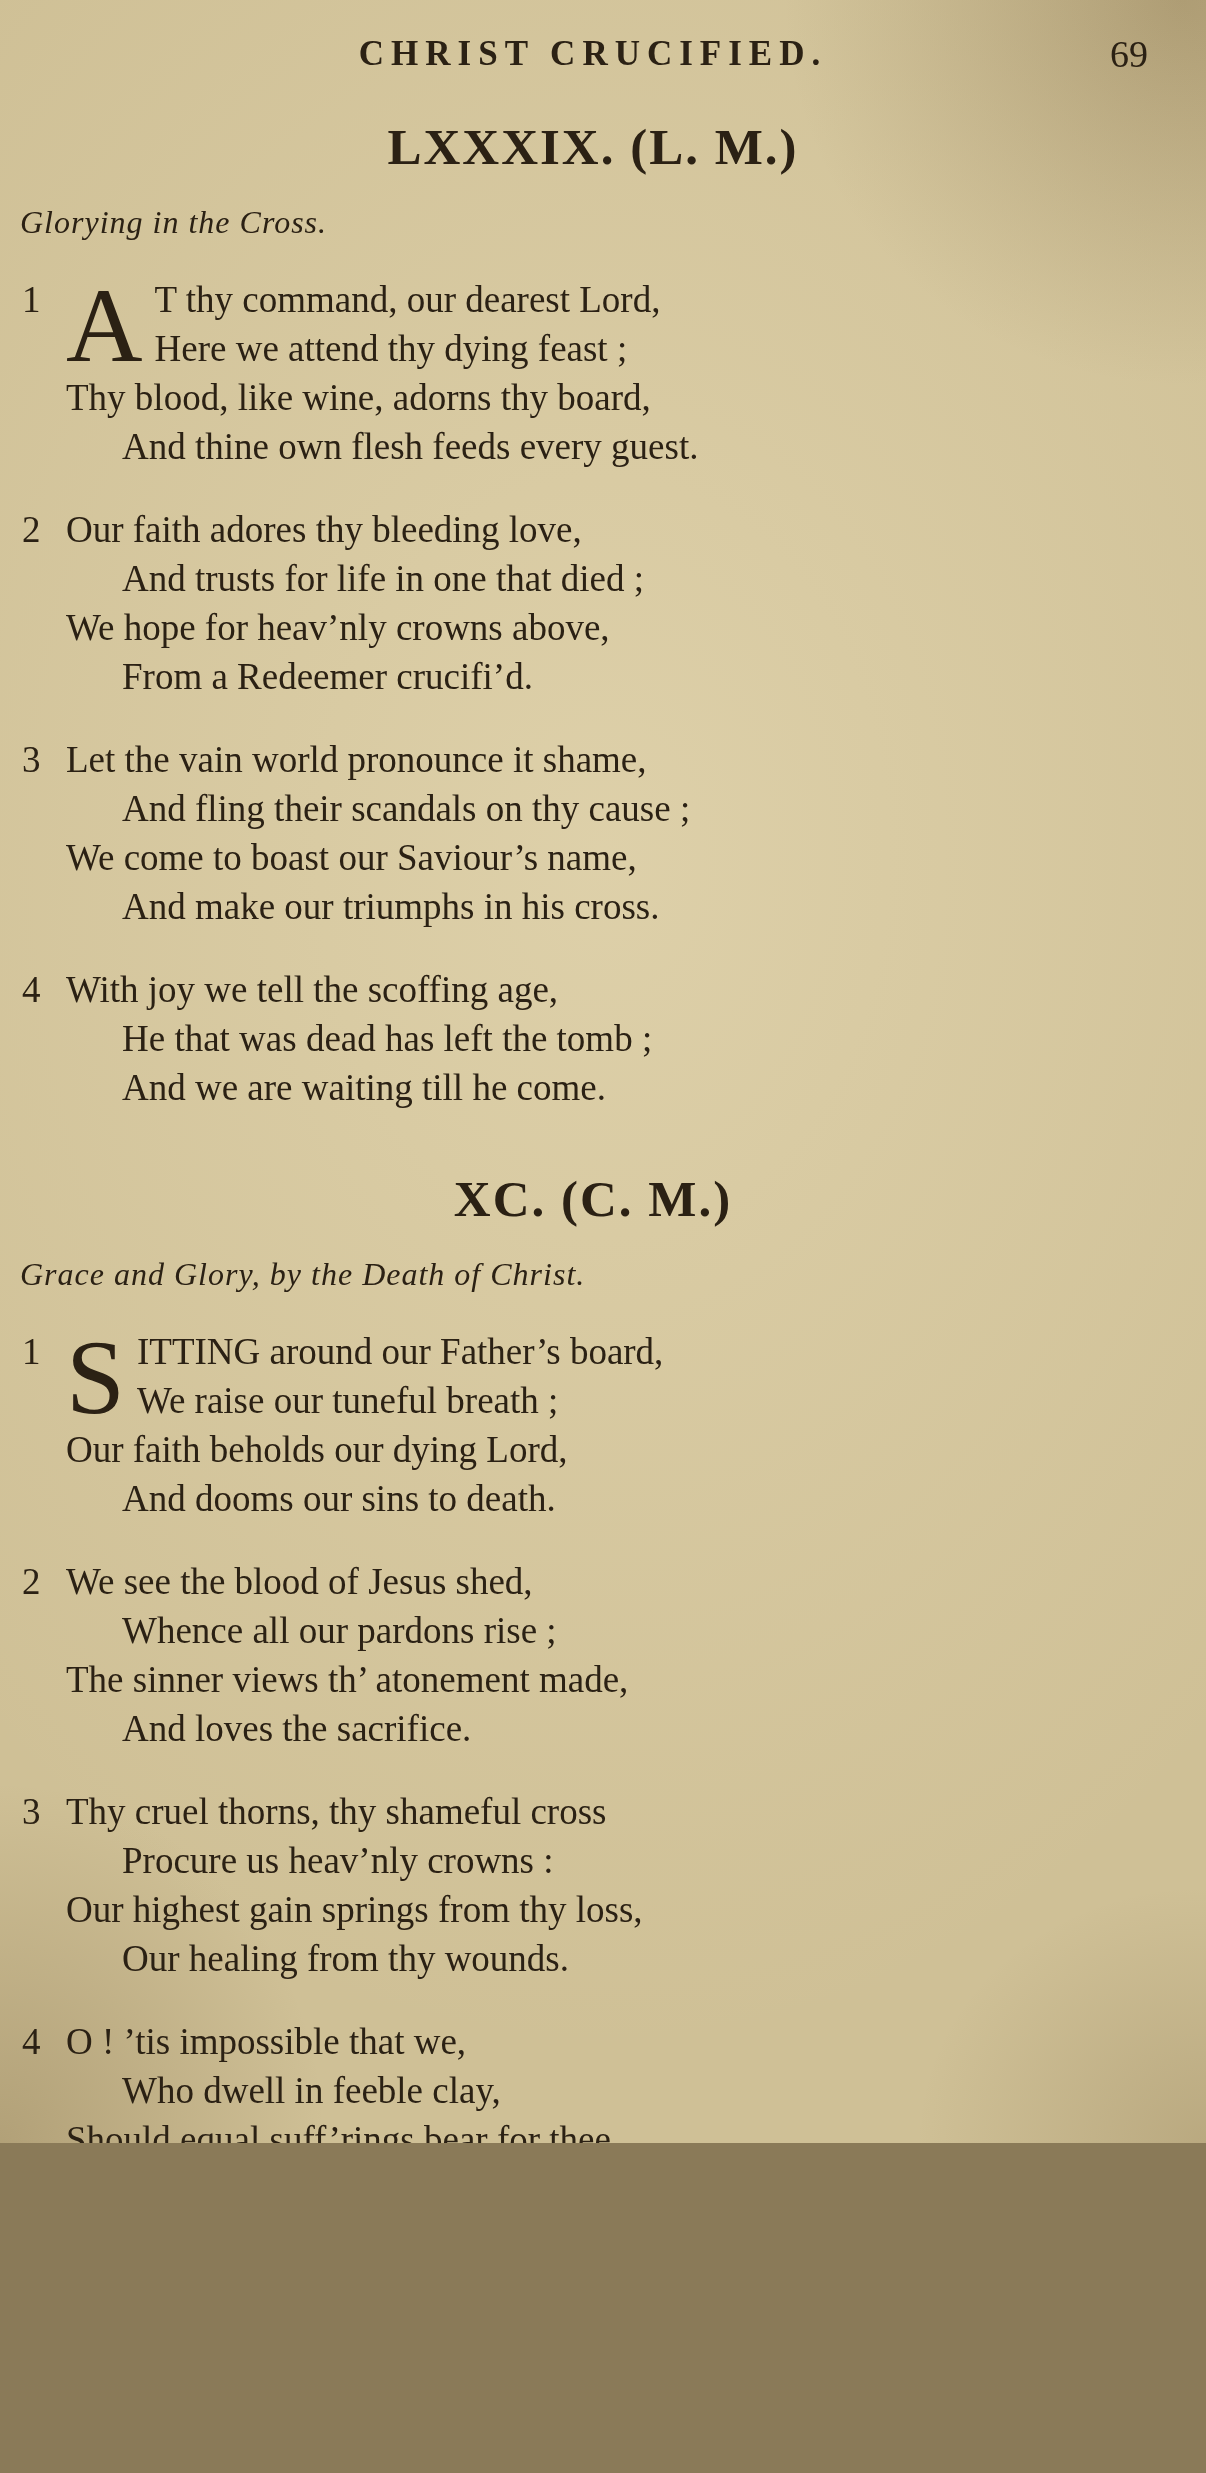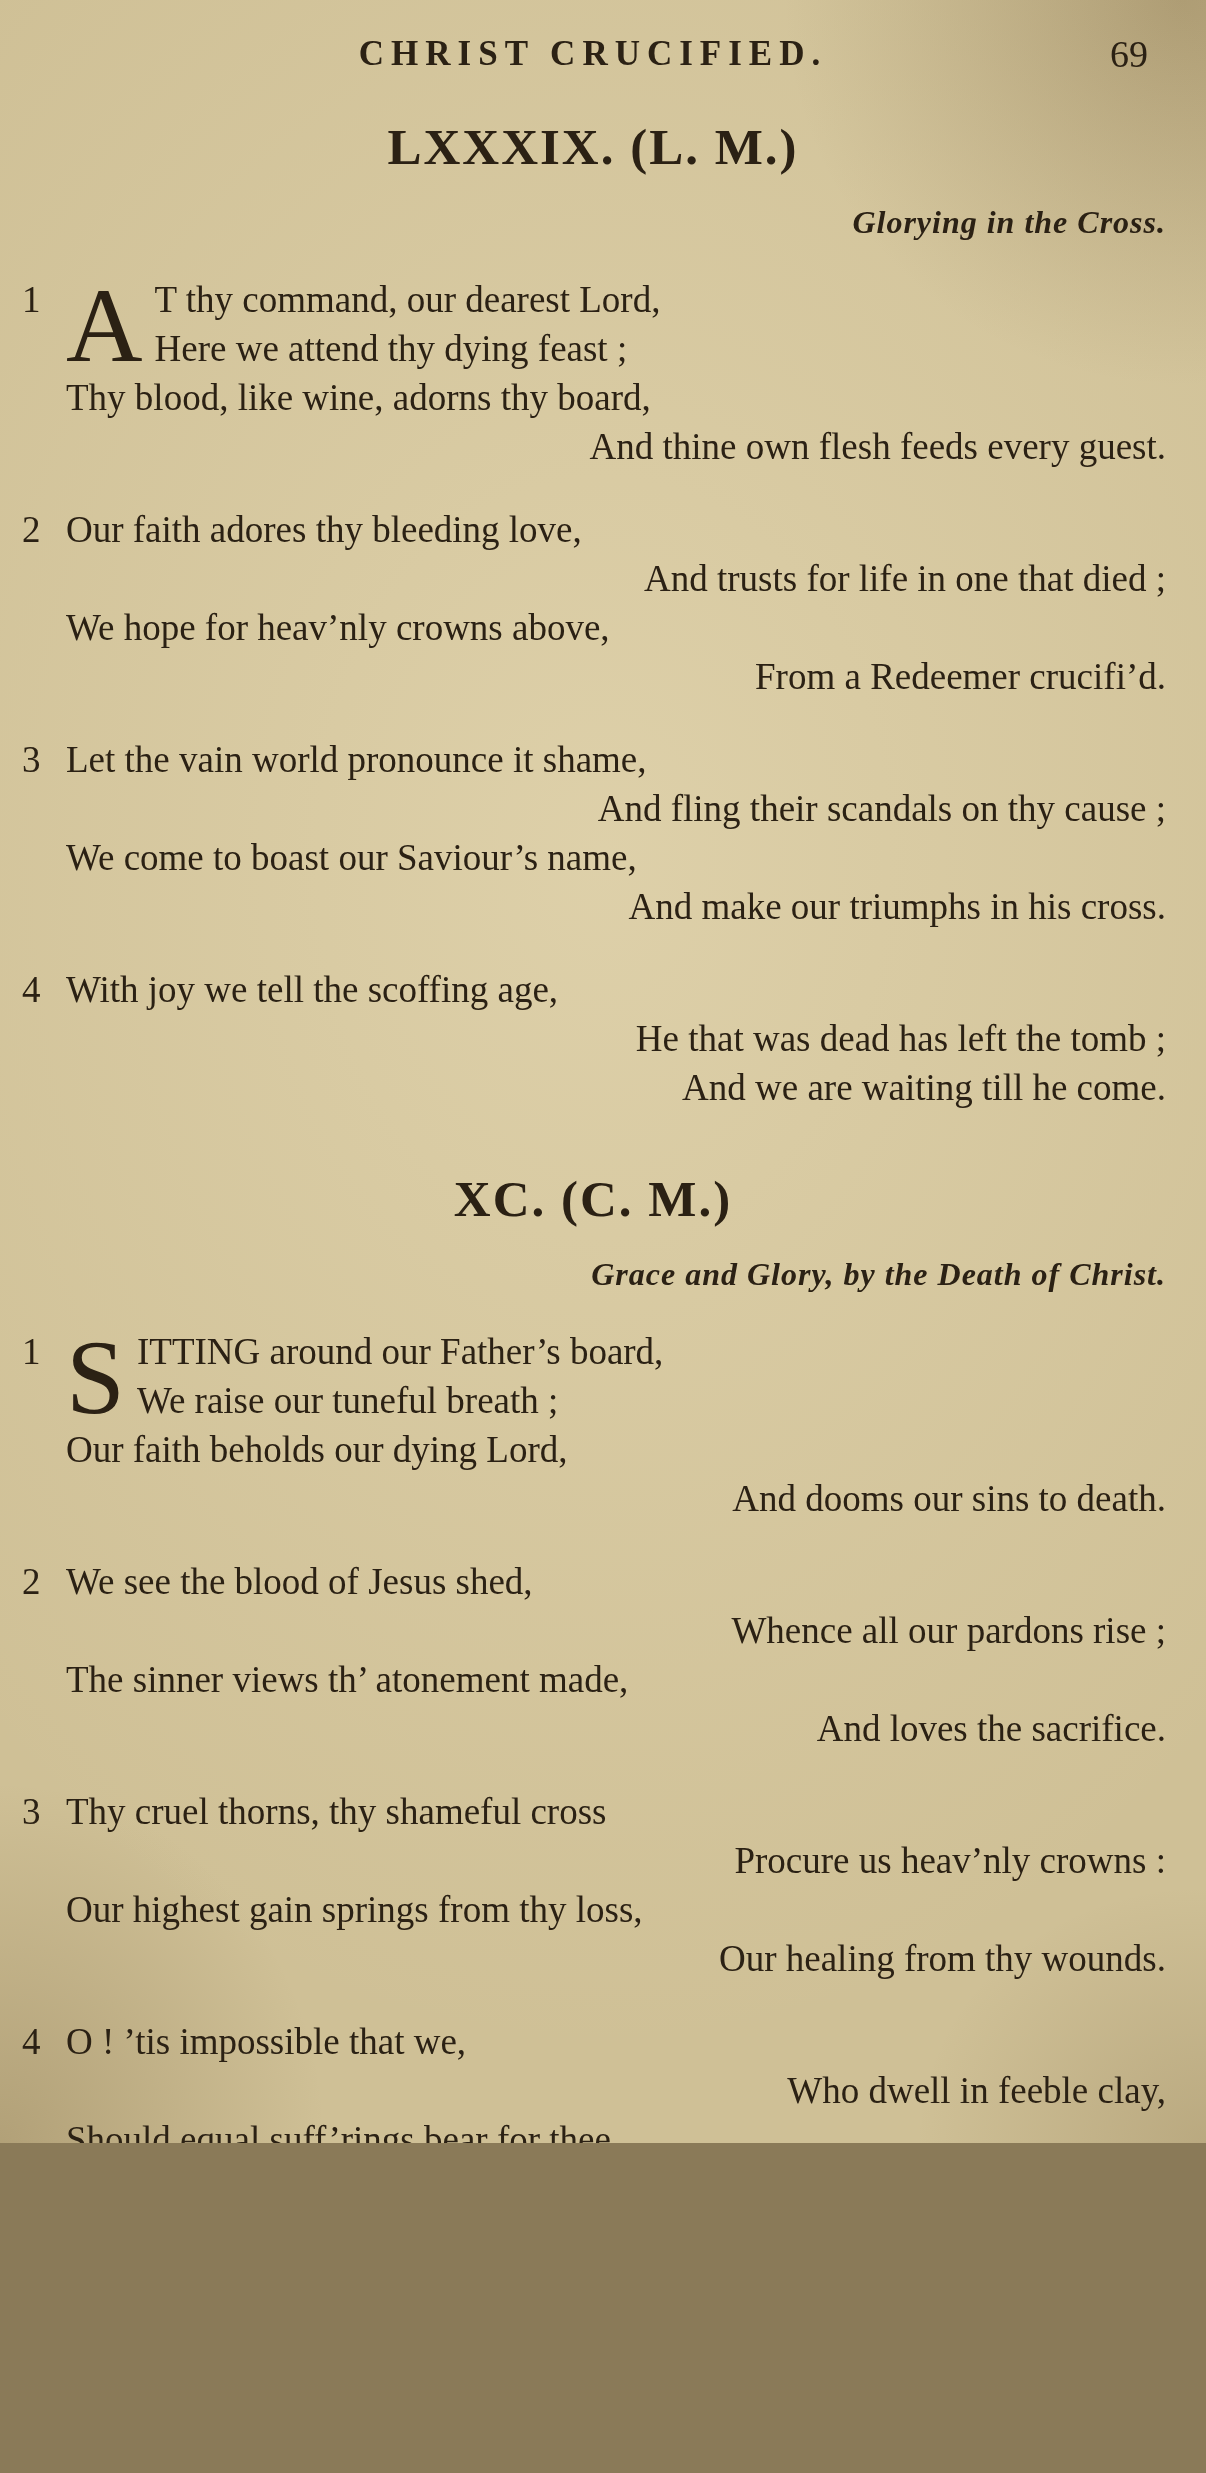--- a/index.html
+++ b/index.html
@@ -51,23 +51,23 @@
     text-align: center;
     font-size: 51px;
     font-weight: bold;
     letter-spacing: 2px;
   }
   .hymn + .hymn .hymn-title {
     margin-top: 58px;
   }
   .hymn-subtitle {
     margin: 0 0 34px 0;
-    text-align: right;
+    text-align: left;
     font-size: 32px;
-    font-weight: bold;
+    font-weight: normal;
     font-style: italic;
     letter-spacing: 1px;
   }
   .verse {
     position: relative;
     padding-left: 46px;
     margin-bottom: 34px;
     font-size: 37px;
     line-height: 49px;
   }
@@ -77,21 +77,20 @@
     top: 0;
   }
   .verse-body {
     overflow: visible;
   }
   .line {
     white-space: nowrap;
   }
   .line.indent {
     padding-left: 56px;
-    text-align: right;
   }
   .line.indent-small {
     padding-left: 14px;
   }
   .drop-cap {
     float: left;
     font-size: 106px;
     line-height: 86px;
     font-weight: normal;
     margin: 8px 12px 0 0;

